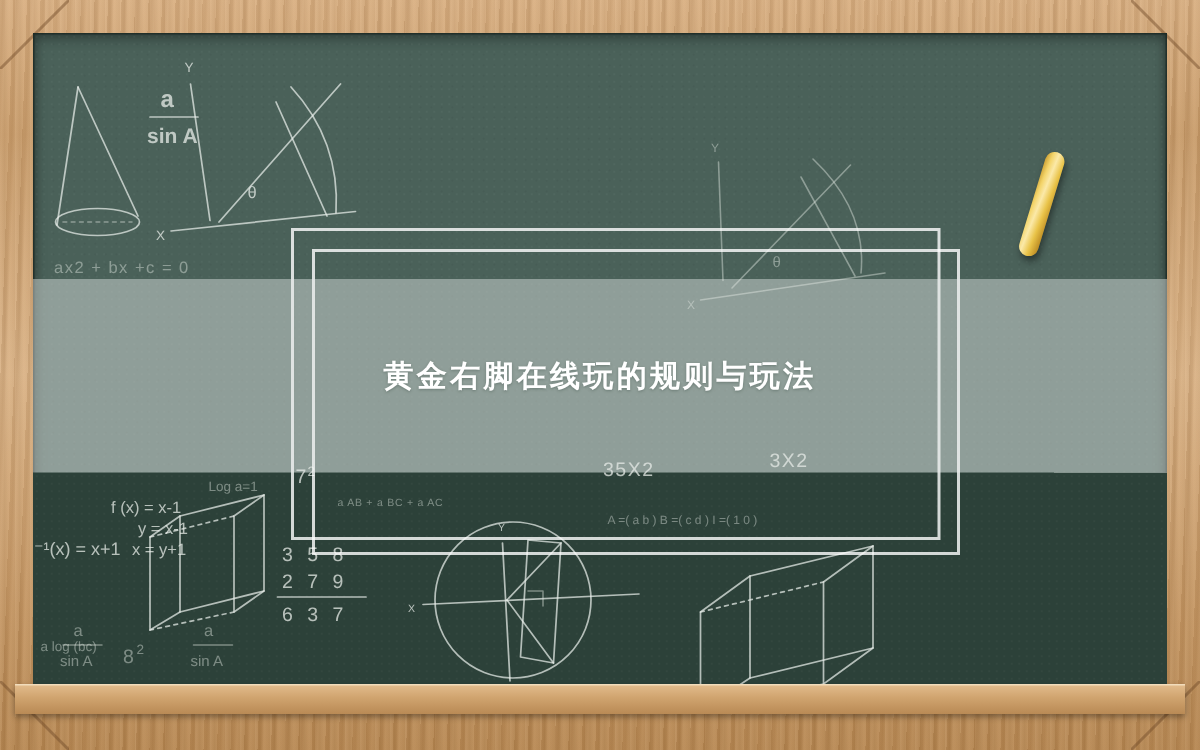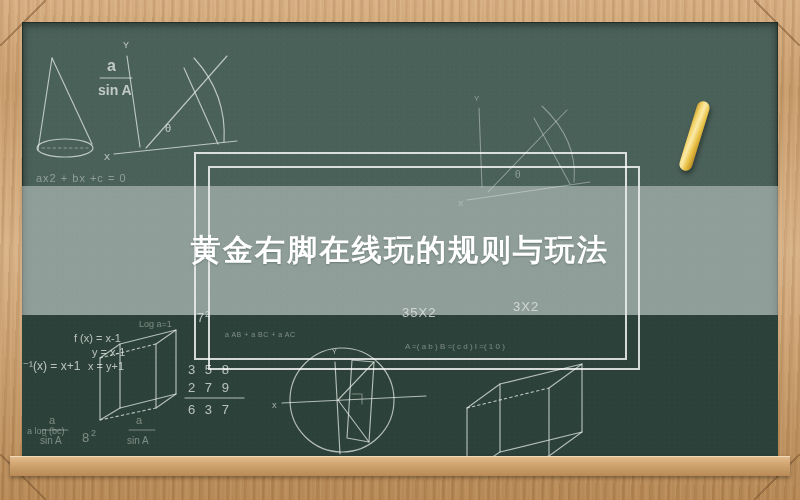--- a/index.html
+++ b/index.html
@@ -128,21 +128,21 @@
     top: 164px;
     height: 129px;
     background: rgba(228,233,230, 0.45);
     display: flex;
     align-items: center;
     justify-content: center;
     backdrop-filter: blur(0.5px);
   }
   .banner-title {
     color: #ffffff;
-    font-size: 30px;
+    font-size: 20px;
     font-weight: 700;
     letter-spacing: 2.2px;
     white-space: nowrap;
     text-shadow: 0 1px 2px rgba(40,60,52,0.35);
   }
 
   
   .chalk-diagonal {
     position: absolute;
     left: 666px;

